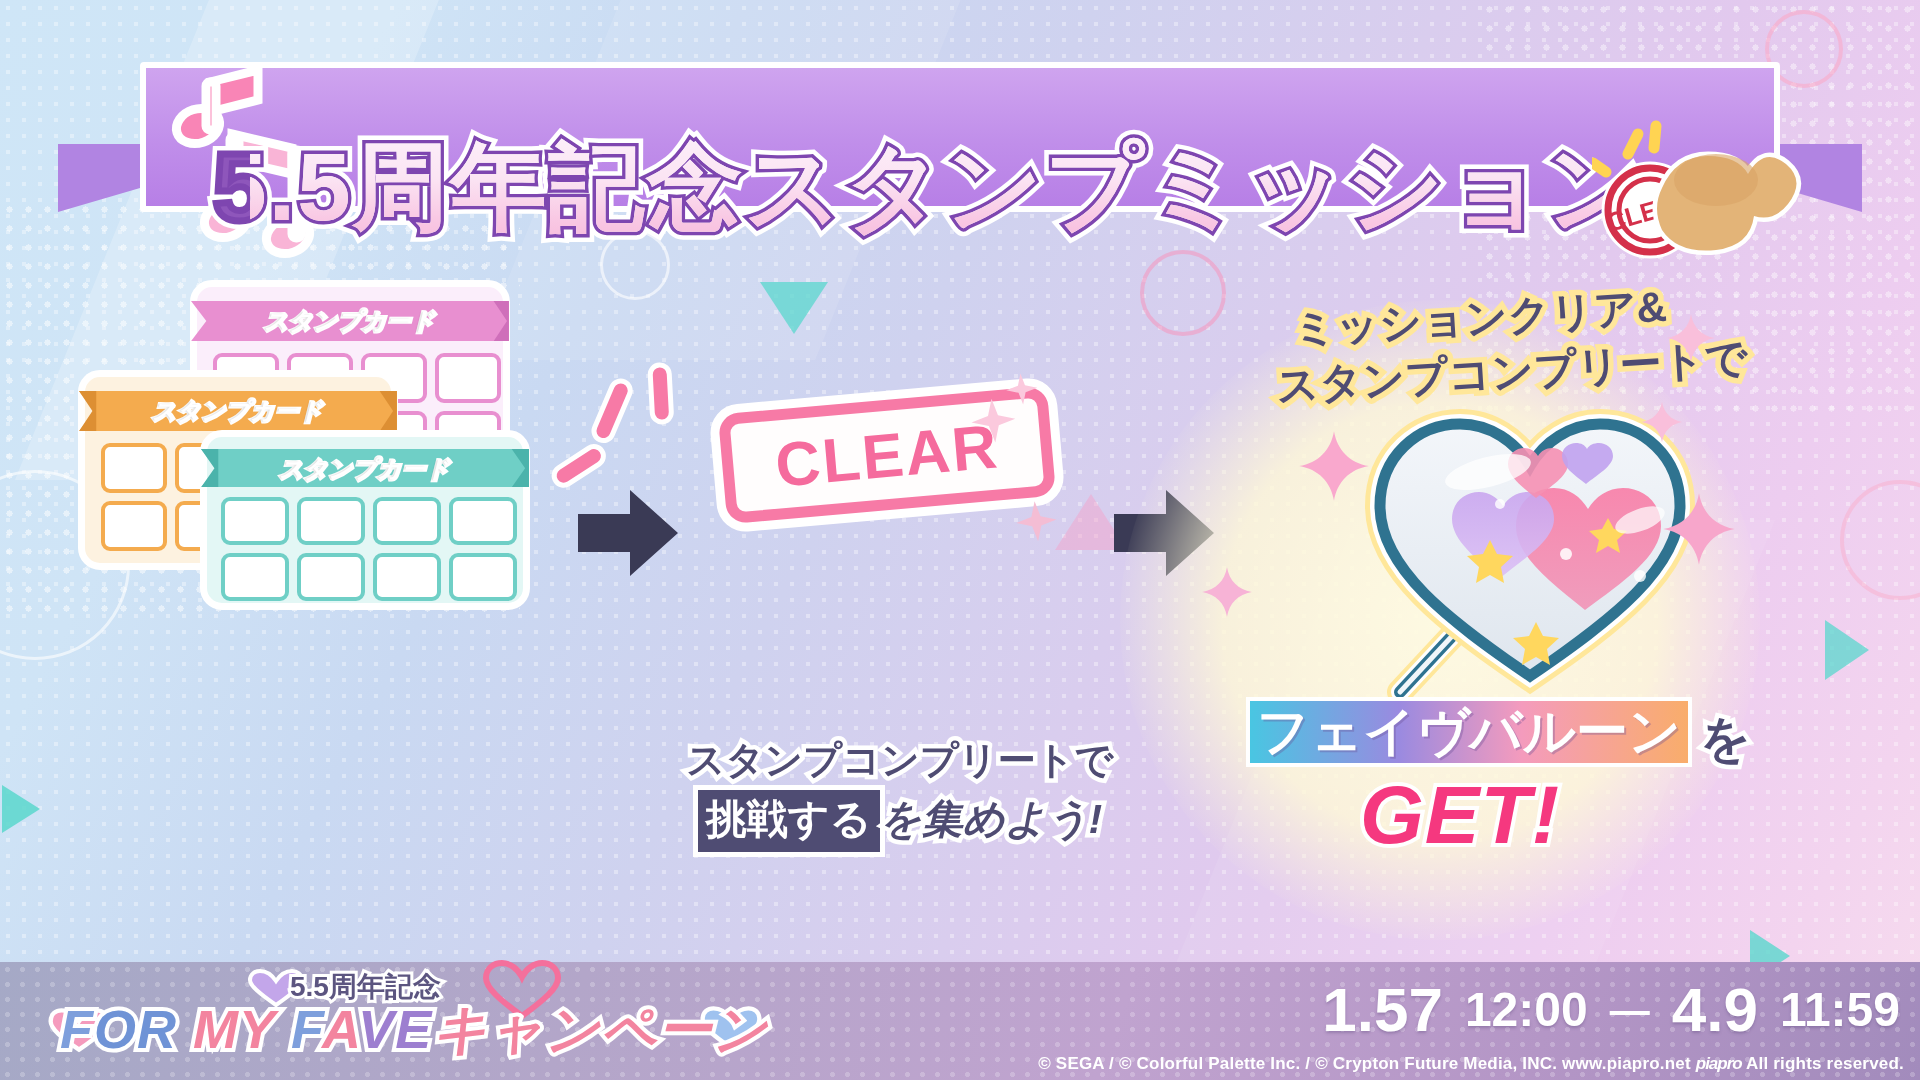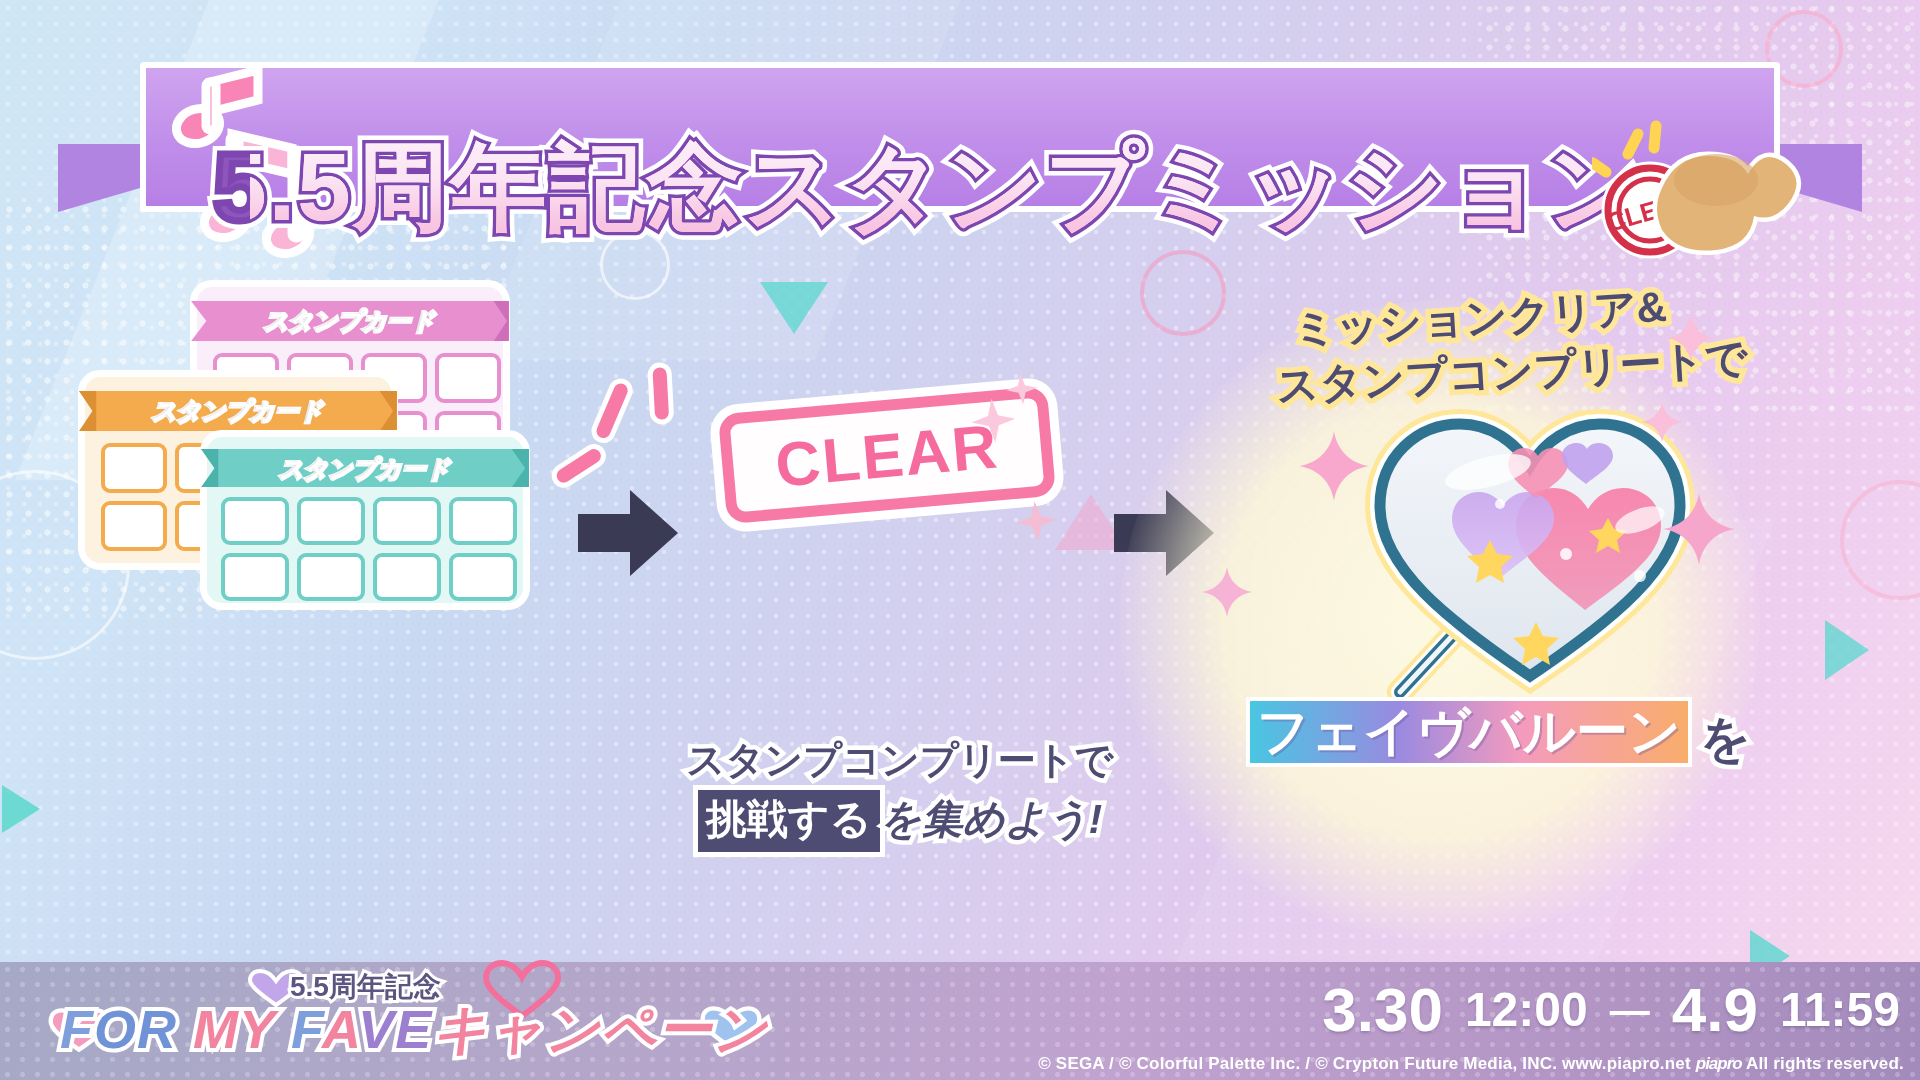--- a/index.html
+++ b/index.html
@@ -470,20 +470,21 @@
     <path d="M24 2 C26 14 34 22 46 24 C34 26 26 34 24 46 C22 34 14 26 2 24 C14 22 22 14 24 2 Z" fill="#f9bfdb"></path>
   </svg>
   <svg class="pk-spark" style="left:1665px;top:312px;" width="52" height="52" viewBox="0 0 48 48">
     <path d="M24 2 C26 14 34 22 46 24 C34 26 26 34 24 46 C22 34 14 26 2 24 C14 22 22 14 24 2 Z" fill="#f9bfdb"></path>
   </svg>
 
   <div class="fave-bar">
     <span>フェイヴバルーン</span>
   </div>
   <div class="fave-wo">を</div>
+  <div class="get-txt">GET!</div>
 
 
   <div class="cap" style="left:640px;top:735px;width:520px;">
     <div class="l1">スタンプコンプリートで</div>
     <div class="l2">
       <span class="hl">挑戦する</span><span class="plain">を集めよう!</span>
     </div>
   </div>
 
   <div class="notes">
@@ -503,21 +504,21 @@
         <path d="M30 40 C14 29 4 21 4 14 C4 7 9 4 14 4 C20 4 26 8 30 14 C34 8 40 4 46 4 C51 4 56 7 56 14 C56 21 46 29 30 40 Z" fill="#f59bbd" stroke="#fff" stroke-width="4"></path>
       </svg>
       <svg style="position:absolute;left:648px;top:38px;" width="66" height="48" viewBox="0 0 60 44">
         <path d="M30 40 C14 29 4 21 4 14 C4 7 9 4 14 4 C20 4 26 8 30 14 C34 8 40 4 46 4 C51 4 56 7 56 14 C56 21 46 29 30 40 Z" fill="#9fc2ef" stroke="#fff" stroke-width="4"></path>
       </svg>
       <div class="logo-top">5.5周年記念</div>
       <div class="logo-main" id="logo-main"><i style="color: rgb(126, 159, 220);">F</i><i style="color: rgb(111, 147, 214);">O</i><i style="color: rgb(111, 147, 214);">R</i><i style="color: rgb(255, 255, 255);"> </i><i style="color: rgb(243, 132, 159);">M</i><i style="color: rgb(243, 132, 159);">Y</i><i style="color: rgb(255, 255, 255);"> </i><i style="color: rgb(126, 159, 220);">F</i><i style="color: rgb(243, 132, 159);">A</i><i style="color: rgb(157, 127, 208);">V</i><i style="color: rgb(157, 127, 208);">E</i><i style="color: rgb(243, 132, 159);">キャンペーン</i></div>
     </div>
 
     <div class="dates">
-      <span class="d-big">3.30</span>
+      <span class="d-big">1.57</span>
       <span class="d-small">12:00</span>
       <span class="d-dash">—</span>
       <span class="d-big">4.9</span>
       <span class="d-small">11:59</span>
     </div>
 
     <div class="copy">
       <span>© SEGA / © Colorful Palette Inc. / © Crypton Future Media, INC. www.piapro.net </span><span class="piapro">piapro</span><span> All rights reserved.</span>
     </div>
   </div>

